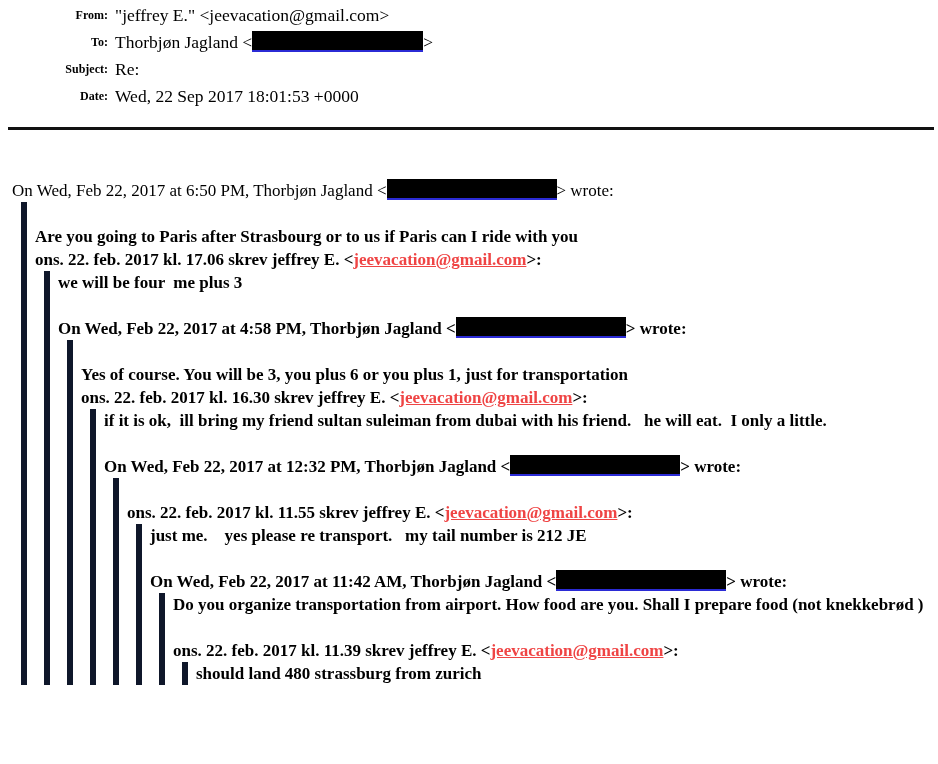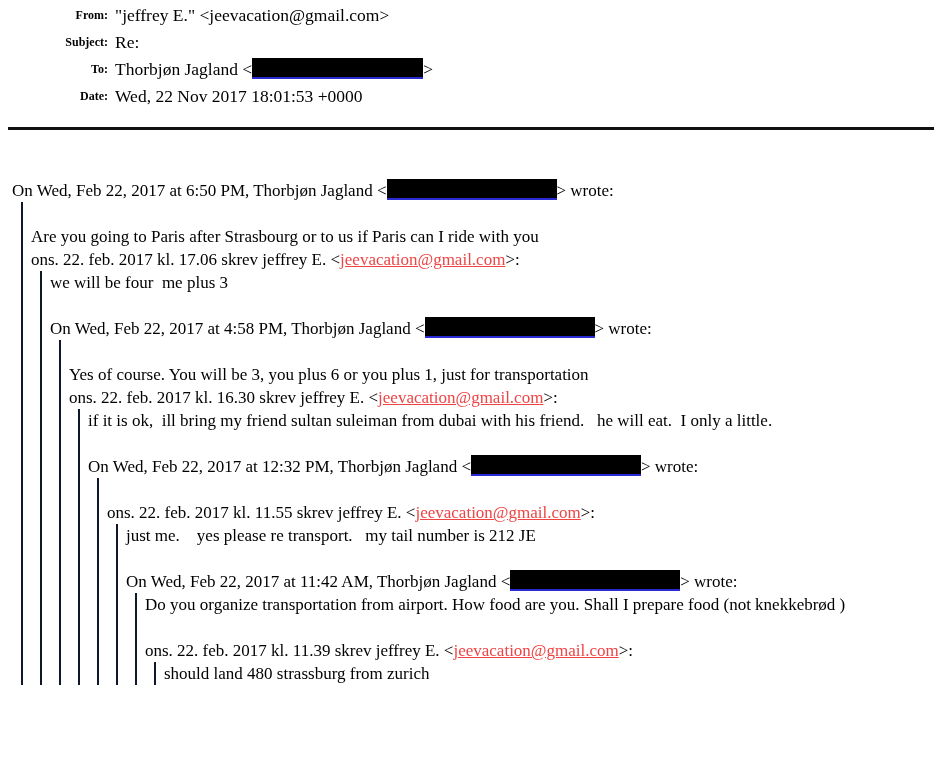--- a/index.html
+++ b/index.html
@@ -25,22 +25,23 @@
   .divider{
     border:none;height:3px;background:#111111;
     margin:17px 4px 0 8px;
   }
   
   .mail-body{padding:26px 6px 0 12px;}
   .line{white-space:pre-wrap;min-height:23px;}
   .blank{height:23px;}
   blockquote{
     margin:0 0 0 9px;
-    border-left:2px solid #0f172a;
+    border-left:6px solid #0f172a;
     padding:0 0 0 8px;
+    font-weight:bold;
   }
   a.email-link{color:#ef4444;text-decoration:underline;cursor:pointer;}
   .redact{
     display:inline-block;
     width:170px;height:19px;
     background:#000000;
     border-bottom:2px solid #2b2bd5;
     vertical-align:-4px;
   }
   .redact.hdr-redact{width:171px;}
@@ -49,30 +50,30 @@
 <body>
 
 <div class="page">
 
   <div class="hdr">
     <div class="hdr-row">
       <span class="hdr-label">From:</span>
       <span class="hdr-value">"jeffrey E." &lt;jeevacation@gmail.com&gt;</span>
     </div>
     <div class="hdr-row">
+      <span class="hdr-label">To:</span>
+      <span class="hdr-value"><span>Thorbjøn Jagland &lt;</span><span class="redact hdr-redact"></span><span>&gt;</span></span>
+    </div>
+    <div class="hdr-row">
       <span class="hdr-label">Subject:</span>
       <span class="hdr-value">Re:</span>
     </div>
     <div class="hdr-row">
-      <span class="hdr-label">To:</span>
-      <span class="hdr-value"><span>Thorbjøn Jagland &lt;</span><span class="redact hdr-redact"></span><span>&gt;</span></span>
-    </div>
-    <div class="hdr-row">
       <span class="hdr-label">Date:</span>
-      <span class="hdr-value">Wed, 22 Nov 2017 18:01:53 +0000</span>
+      <span class="hdr-value">Wed, 22 Sep 2017 18:01:53 +0000</span>
     </div>
   </div>
 
   <hr class="divider">
 
   <div class="mail-body">
 
     <div class="blank"></div>
 
     <div class="line"><span>On Wed, Feb 22, 2017 at 6:50 PM, Thorbjøn Jagland &lt;</span><span class="redact"></span><span>&gt; wrote:</span></div>

